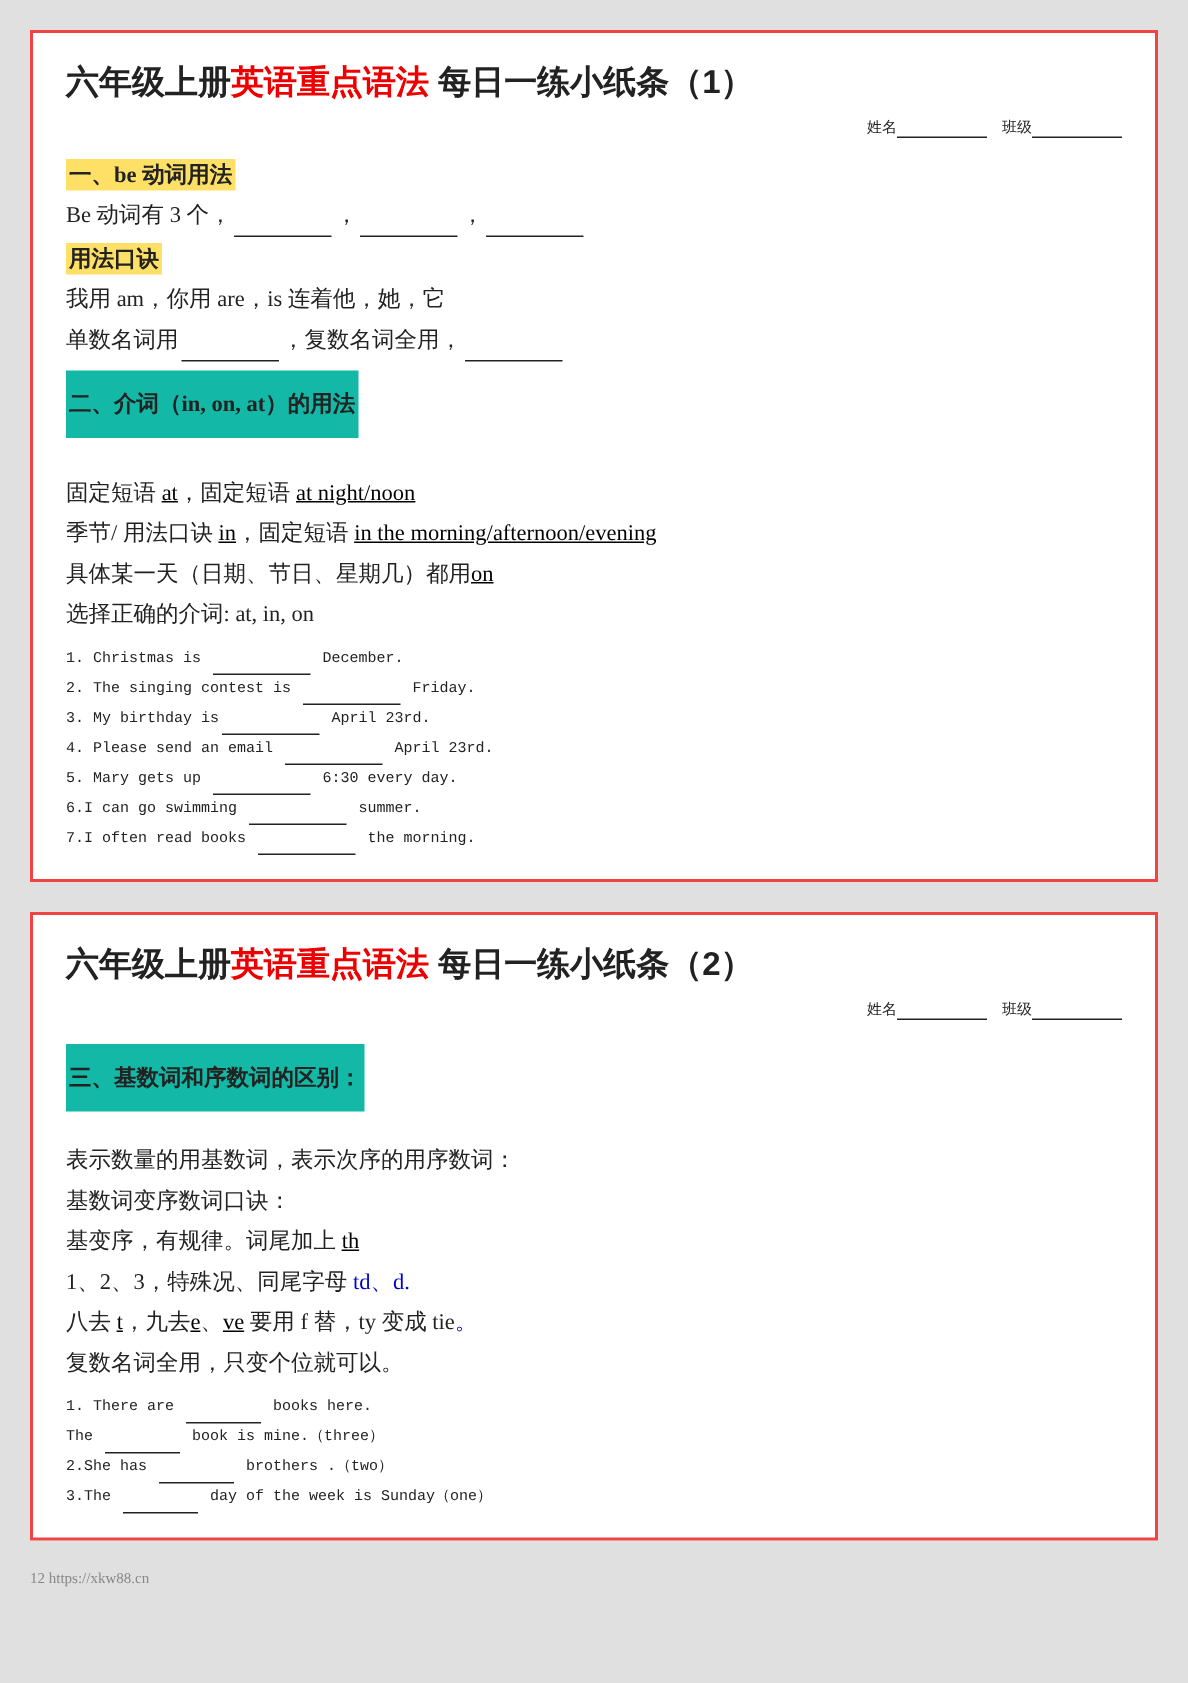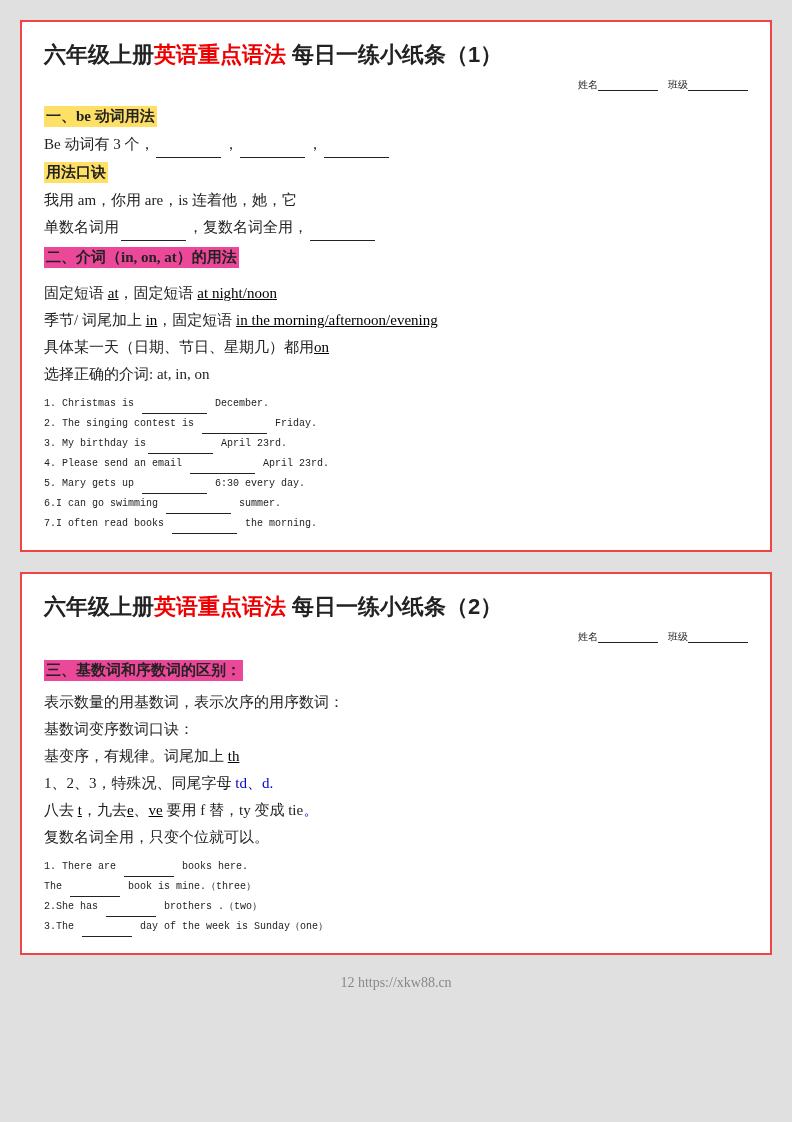--- a/index.html
+++ b/index.html
@@ -42,27 +42,27 @@
       background: #ffe066;
       font-weight: bold;
       font-size: 15px;
       color: #222;
       display: inline-block;
       padding: 1px 2px;
       margin-bottom: 4px;
       margin-top: 4px;
     }
     .section-title2 {
-      background: #ec4899;
+      background: #14b8a6;
       font-weight: bold;
       font-size: 15px;
       color: #222;
       display: inline-block;
-      padding: 1px 2px;
-      margin-bottom: 8px;
+      padding: 13px 2px;
+      margin-bottom: 20px;
       margin-top: 6px;
     }
     .content-line {
       line-height: 1.8;
       color: #222;
       font-size: 15px;
     }
     .blank {
       display: inline-block;
       border-bottom: 1px solid #222;
@@ -90,23 +90,22 @@
       font-size: 10px;
     }
     .exercise-line {
       line-height: 2;
       color: #222;
     }
     .preposition-section {
       margin-top: 4px;
     }
     .footer {
-      text-align: center;
       color: #888;
-      font-size: 14px;
+      font-size: 10px;
       margin-top: 8px;
     }
   </style>
 </head>
 <body>
 
 <div class="card">
   <div class="card-title">
     <span>六年级上册</span><span class="red">英语重点语法</span><span> 每日一练小纸条（1）</span>
   </div>
@@ -127,21 +126,21 @@
     <span>单数名词用</span><span class="blank"></span><span>，复数名词全用，</span><span class="blank"></span>
   </div>
 
   
   <div class="section-title2">二、介词（in, on, at）的用法</div>
   <div class="preposition-section">
     <div class="content-line">
       <span>固定短语 </span><span class="blue-underline">at</span><span>，固定短语 </span><span class="blue-underline">at night/noon</span>
     </div>
     <div class="content-line">
-      <span>季节/ 词尾加上 </span><span class="blue-underline">in</span><span>，固定短语 </span><span class="blue-underline">in the morning/afternoon/evening</span>
+      <span>季节/ 用法口诀 </span><span class="blue-underline">in</span><span>，固定短语 </span><span class="blue-underline">in the morning/afternoon/evening</span>
     </div>
     <div class="content-line">
       <span>具体某一天（日期、节日、星期几）都用</span><span class="blue-underline">on</span>
     </div>
     <div class="content-line">选择正确的介词: at, in, on</div>
   </div>
 
   
   <div class="exercise-list">
     <div class="exercise-line">1.  Christmas is <span class="blank"></span> December.</div>

